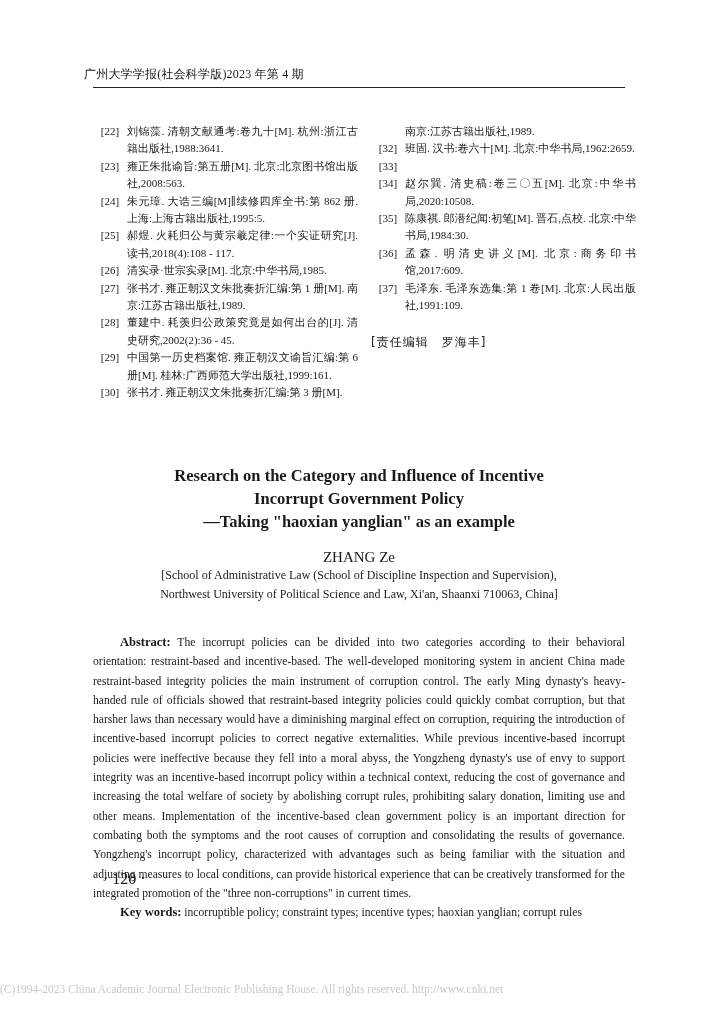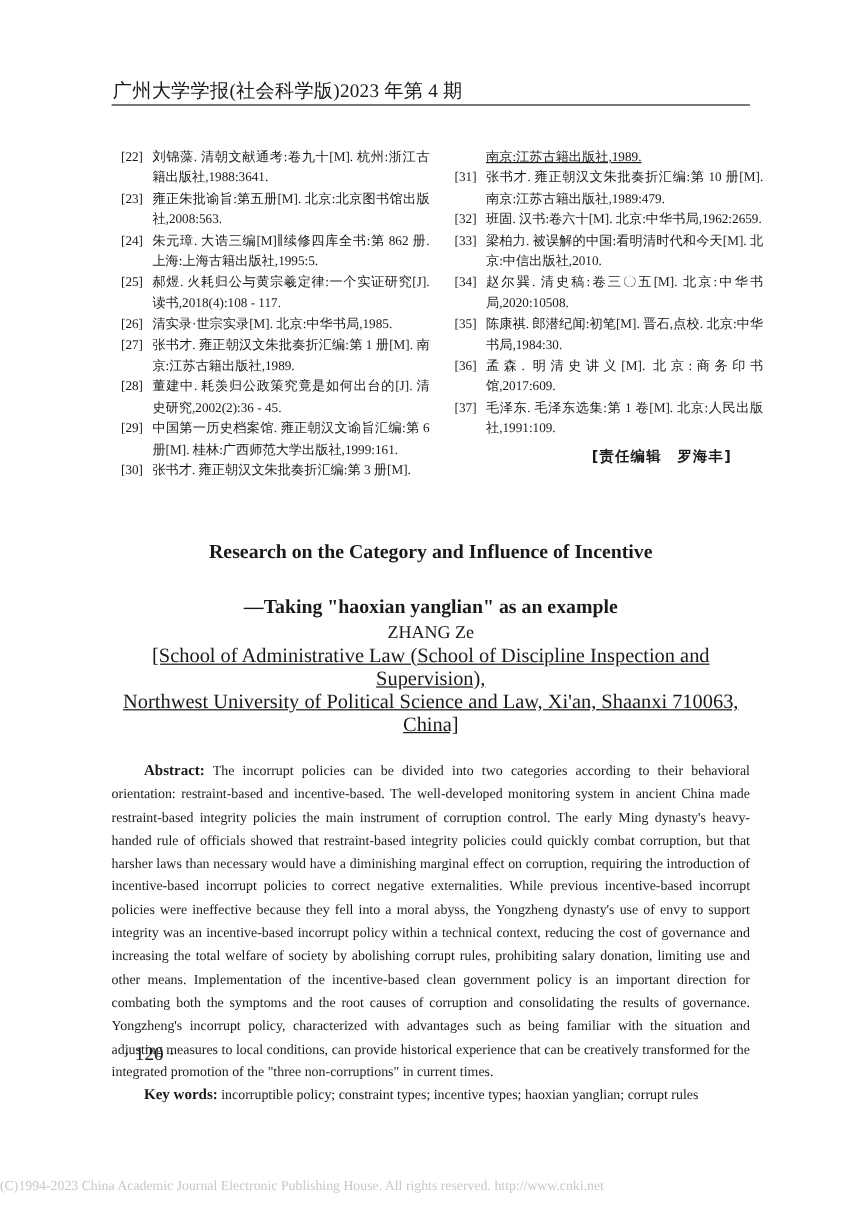--- a/index.html
+++ b/index.html
@@ -1,44 +1,44 @@
 <!DOCTYPE html>
 <html><head>
 <meta charset="utf-8">
 <style>
   html, body { margin: 0; padding: 0; background: #ffffff; }
   body {
     width: 720px; height: 1018px; position: relative; overflow: hidden;
     font-family: "Liberation Serif", "DejaVu Serif", serif; color: #1a1a1a;
   }
   .running-head {
-    position: absolute; left: 94px; top: 66px;
-    font-size: 16px; letter-spacing: 0.2px;
+    position: absolute; left: 84px; top: 66px;
+    font-size: 12px; letter-spacing: 0.2px;
   }
   .head-rule {
     position: absolute; left: 93px; top: 87px; width: 532px; height: 0;
     border-top: 1px solid #222;
   }
   .refs-col { position: absolute; top: 123px; width: 265px; font-size: 11px; line-height: 17.4px; }
   .refs-left { left: 93px; }
   .refs-right { left: 371px; }
   .ref { display: flex; }
   .ref-num { flex: 0 0 34px; white-space: nowrap; text-align: center; }
   .ref-text { flex: 1; text-align: justify; }
-  .ref-cont { padding-left: 34px; text-align: justify; text-decoration: underline; }
+  .ref-cont { padding-left: 34px; text-align: justify; }
   .editor {
-    text-align: right; padding-right: 26px; margin-top: 5px;
-    font-family: "DejaVu Sans", sans-serif; font-size: 12px; font-weight: bold; letter-spacing: 1px;
+    text-align: left; padding-right: 26px; margin-top: 20px;
+    font-family: "DejaVu Sans", sans-serif; font-size: 12px; font-weight: normal; letter-spacing: 1px;
   }
   .title-block {
     position: absolute; left: 93px; top: 448px; width: 532px; text-align: center;
   }
-  .en-title { font-size: 16.5px; font-weight: bold; line-height: 23px; margin: 0; }
+  .en-title { font-size: 16.5px; font-weight: bold; line-height: 23px; margin: 16px; }
   .author { font-size: 15px; margin-top: 3px; line-height: 17px; }
-  .affil { font-size: 17px; line-height: 19px; text-decoration: underline; }
+  .affil { font-size: 12px; line-height: 19px; }
   .abstract {
     position: absolute; left: 93px; top: 589px; width: 532px;
     font-size: 11.6px; line-height: 19.3px; text-align: justify; margin-top: 44px;
   }
   .abstract p { margin: 0; text-indent: 27px; }
   .abstract .lead { font-weight: bold; font-size: 12.5px; }
   .page-num { position: absolute; left: 103px; top: 870px; font-size: 16px; }
   .copyright {
     position: absolute; left: 0; top: 983px; font-size: 11.5px;
     color: #c8c8c8; font-family: "Liberation Serif", serif; white-space: nowrap;
@@ -86,30 +86,25 @@
     <div class="ref">
       <span class="ref-num">[30]</span>
       <span class="ref-text">张书才. 雍正朝汉文朱批奏折汇编:第 3 册[M].</span>
     </div>
   </div>
 
 <div class="refs-col refs-right">
   <div class="ref-cont">南京:江苏古籍出版社,1989.</div>
   <div id="refs-right">
       <div class="ref">
-        <span class="ref-num">[31]</span>
-        <span class="ref-text">张书才. 雍正朝汉文朱批奏折汇编:第 10 册[M]. 南京:江苏古籍出版社,1989:479.</span>
-      </div>
-      <div class="ref">
         <span class="ref-num">[32]</span>
         <span class="ref-text">班固. 汉书:卷六十[M]. 北京:中华书局,1962:2659.</span>
       </div>
       <div class="ref">
         <span class="ref-num">[33]</span>
-        <span class="ref-text">梁柏力. 被误解的中国:看明清时代和今天[M]. 北京:中信出版社,2010.</span>
       </div>
       <div class="ref">
         <span class="ref-num">[34]</span>
         <span class="ref-text">赵尔巽. 清史稿:卷三〇五[M]. 北京:中华书局,2020:10508.</span>
       </div>
       <div class="ref">
         <span class="ref-num">[35]</span>
         <span class="ref-text">陈康祺. 郎潜纪闻:初笔[M]. 晋石,点校. 北京:中华书局,1984:30.</span>
       </div>
       <div class="ref">
@@ -120,21 +115,21 @@
         <span class="ref-num">[37]</span>
         <span class="ref-text">毛泽东. 毛泽东选集:第 1 卷[M]. 北京:人民出版社,1991:109.</span>
       </div>
     </div>
   <div class="editor">[责任编辑　罗海丰]</div>
 </div>
 
 <div class="title-block">
   <h1 class="en-title">
     <span>Research on the Category and Influence of Incentive</span><br>
-    <br>
+    <span>Incorrupt Government Policy</span><br>
     <span>—Taking "haoxian yanglian" as an example</span>
   </h1>
   <div class="author">ZHANG Ze</div>
   <div class="affil">
     <span>[School of Administrative Law (School of Discipline Inspection and Supervision),</span><br>
     <span>Northwest University of Political Science and Law, Xi'an, Shaanxi 710063, China]</span>
   </div>
 </div>
 
 <div class="abstract">

